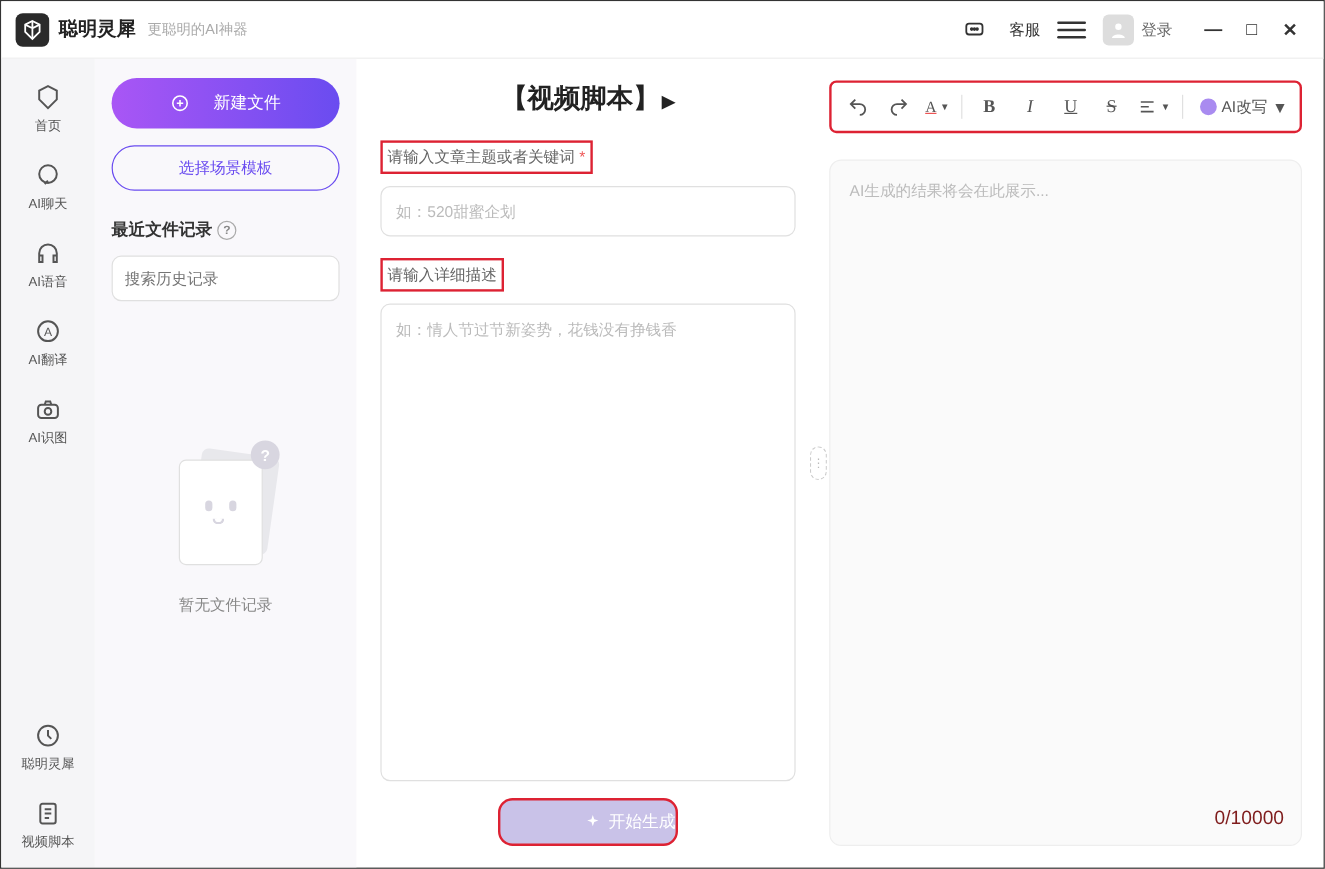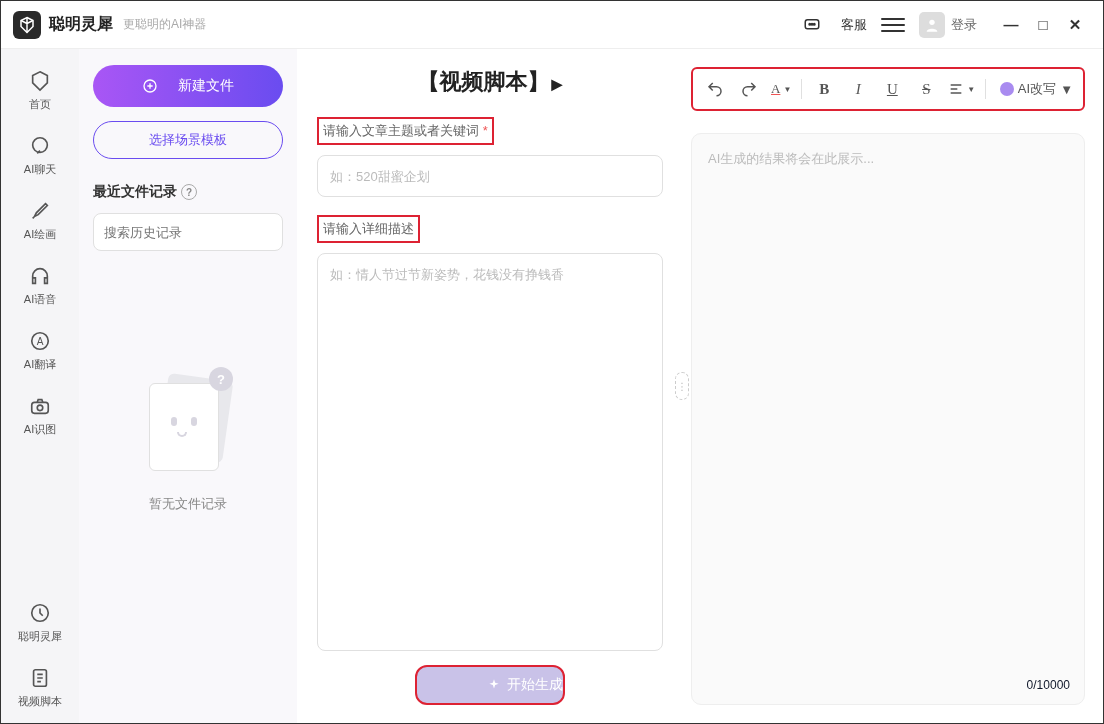--- a/index.html
+++ b/index.html
@@ -71,21 +71,21 @@
 .tb-btn.italic { font-style: italic; font-family: serif; }
 .tb-btn.underline { text-decoration: underline; font-family: serif; }
 .tb-btn.strike { text-decoration: line-through; font-family: serif; }
 .tb-sep { width: 1px; height: 20px; background: #e0e0e0; }
 .tb-dropdown { display: flex; align-items: center; gap: 3px; cursor: pointer; font-size: 13px; color: #555; }
 .tb-dropdown .caret { font-size: 8px; }
 .ai-rewrite { display: flex; align-items: center; gap: 4px; cursor: pointer; font-size: 13px; color: #555; margin-left: auto; }
 .ai-rewrite .dot { width: 14px; height: 14px; background: #a98bf0; border-radius: 50%; }
 .output-area { flex: 1; border: 1px solid #eee; border-radius: 10px; padding: 16px; background: #fafafa; position: relative; }
 .output-placeholder { font-size: 13px; color: #bbb; }
-.char-count { position: absolute; bottom: 12px; right: 14px; font-size: 12px; color: #0f172a; }
+.char-count { position: absolute; bottom: 12px; right: 14px; font-size: 16px; color: #7f1d1d; }
 
 svg { display: block; }
 </style>
 </head>
 <body>
 
 <div class="titlebar">
   <div class="logo-badge">
     <svg viewBox="0 0 24 24" fill="none" stroke="#fff" stroke-width="2">
         <path d="M12 2 L20 6 L20 14 L12 22 L4 14 L4 6 Z"></path>
@@ -133,28 +133,20 @@
       <div class="label">首页</div>
     </div>
     <div class="nav-item">
       <div class="icon">
           <svg width="22" height="22" viewBox="0 0 24 24" fill="none" stroke="currentColor" stroke-width="1.8">
             <circle cx="12" cy="11" r="8"></circle>
             <path d="M9 20 L12 17"></path>
           </svg>
         </div>
       <div class="label">AI聊天</div>
-    </div>
-    <div class="nav-item">
-      <div class="icon">
-          <svg width="22" height="22" viewBox="0 0 24 24" fill="none" stroke="currentColor" stroke-width="1.8">
-            <path d="M18 4 L20 6 L10 16 L6 18 L8 14 Z M6 18 C4 20 4 20 4 20"></path>
-          </svg>
-        </div>
-      <div class="label">AI绘画</div>
     </div>
     <div class="nav-item">
       <div class="icon">
           <svg width="22" height="22" viewBox="0 0 24 24" fill="none" stroke="currentColor" stroke-width="1.8">
             <path d="M4 14 V12 a8 8 0 0 1 16 0 V14 M4 14 h3 v6 h-3 Z M20 14 h-3 v6 h3 Z"></path>
           </svg>
         </div>
       <div class="label">AI语音</div>
     </div>
     <div class="nav-item">

